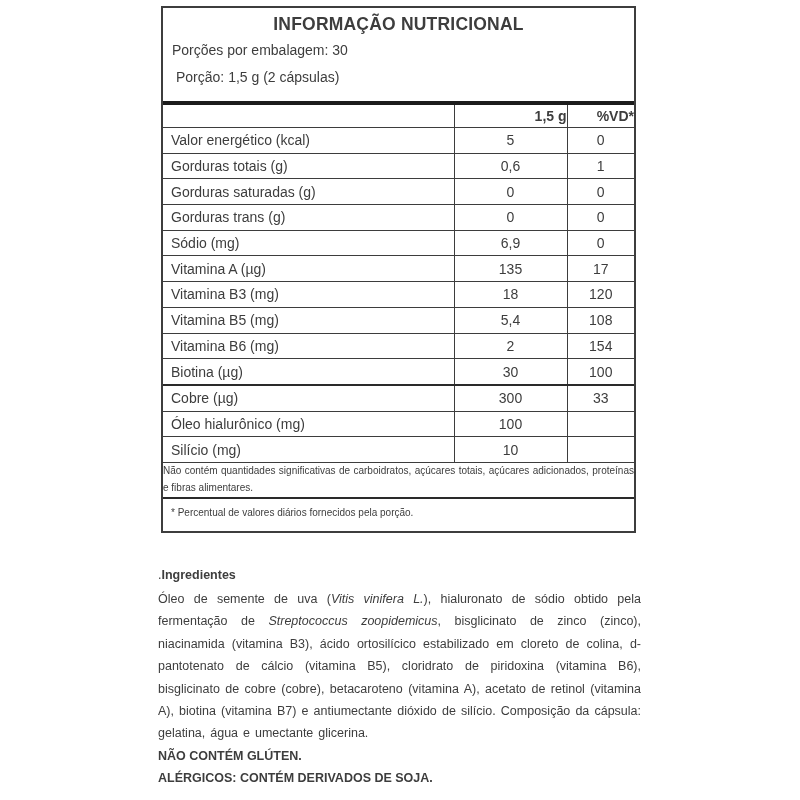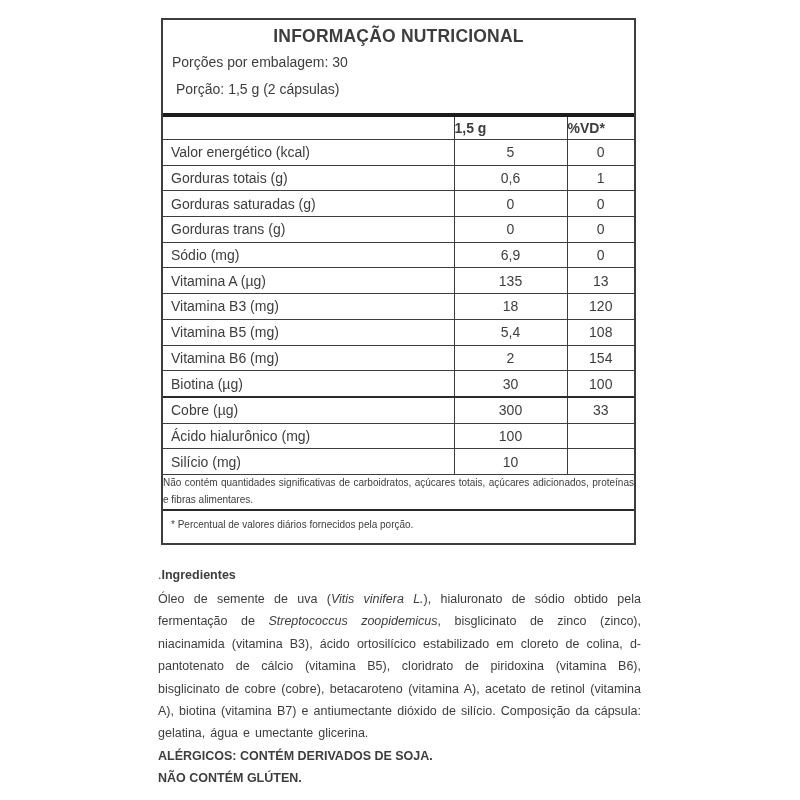--- a/index.html
+++ b/index.html
@@ -8,21 +8,21 @@
     width: 800px;
     height: 800px;
     background: #ffffff;
     font-family: "Liberation Sans", sans-serif;
     color: #3d3d3d;
     position: relative;
   }
   .nutri-box {
     position: absolute;
     left: 161px;
-    top: 18px;
+    top: 6px;
     width: 475px;
     border: 2px solid #3d3d3d;
     box-sizing: border-box;
     background: #ffffff;
   }
   .head-section {
     border-bottom: 4px solid #1c1c1c;
     padding: 4px 9px 12px 9px;
   }
   .nutri-title {
@@ -48,21 +48,21 @@
   col.c-vd { width: 67px; }
   table.facts th, table.facts td {
     border: 1px solid #3d3d3d;
     font-size: 14px;
     overflow: hidden;
     white-space: nowrap;
   }
   table.facts thead th {
     height: 22px;
     font-weight: bold;
-    text-align: left;
+    text-align: right;
     padding: 0;
   }
   table.facts tbody td {
     height: 24.7px;
     padding: 0;
     margin-top: 24px;
   }
   td.c-label { text-align: left; padding: 0 0 0 8px !important; }
   td.c-amount, td.c-vd { text-align: center; }
   tr.thick-top td { border-top: 2.5px solid #2a2a2a; }
@@ -148,21 +148,21 @@
           <td class="c-vd">0</td>
         </tr>
         <tr>
           <td class="c-label">Sódio (mg)</td>
           <td class="c-amount">6,9</td>
           <td class="c-vd">0</td>
         </tr>
         <tr>
           <td class="c-label">Vitamina A (µg)</td>
           <td class="c-amount">135</td>
-          <td class="c-vd">13</td>
+          <td class="c-vd">17</td>
         </tr>
         <tr>
           <td class="c-label">Vitamina B3 (mg)</td>
           <td class="c-amount">18</td>
           <td class="c-vd">120</td>
         </tr>
         <tr>
           <td class="c-label">Vitamina B5 (mg)</td>
           <td class="c-amount">5,4</td>
           <td class="c-vd">108</td>
@@ -176,21 +176,21 @@
           <td class="c-label">Biotina (µg)</td>
           <td class="c-amount">30</td>
           <td class="c-vd">100</td>
         </tr>
         <tr class="thick-top">
           <td class="c-label">Cobre (µg)</td>
           <td class="c-amount">300</td>
           <td class="c-vd">33</td>
         </tr>
         <tr>
-          <td class="c-label">Ácido hialurônico (mg)</td>
+          <td class="c-label">Óleo hialurônico (mg)</td>
           <td class="c-amount">100</td>
           <td class="c-vd"></td>
         </tr>
         <tr>
           <td class="c-label">Silício (mg)</td>
           <td class="c-amount">10</td>
           <td class="c-vd"></td>
         </tr>
       </tbody>
     <tbody>
@@ -200,15 +200,15 @@
       <tr class="note-row note-final">
         <td colspan="3">* Percentual de valores diários fornecidos pela porção.</td>
       </tr>
     </tbody>
   </table>
 </div>
 
 <div class="ingredients">
   <div class="ing-heading-line"><span>.</span><span class="ing-heading">Ingredientes</span></div>
   <p class="ing-para"><span>Óleo de semente de uva (</span><i>Vitis vinifera L.</i><span>), hialuronato de sódio obtido pela fermentação de </span><i>Streptococcus zoopidemicus</i><span>, bisglicinato de zinco (zinco), niacinamida (vitamina B3), ácido ortosilícico estabilizado em cloreto de colina, d-pantotenato de cálcio (vitamina B5), cloridrato de piridoxina (vitamina B6), bisglicinato de cobre (cobre), betacaroteno (vitamina A), acetato de retinol (vitamina A), biotina (vitamina B7) e antiumectante dióxido de silício. Composição da cápsula: gelatina, água e umectante glicerina.</span></p>
+  <div class="ing-bold-line">NÃO CONTÉM GLÚTEN.</div>
   <div class="ing-bold-line">ALÉRGICOS: CONTÉM DERIVADOS DE SOJA.</div>
-  <div class="ing-bold-line">NÃO CONTÉM GLÚTEN.</div>
 </div>
 
 </body></html>

